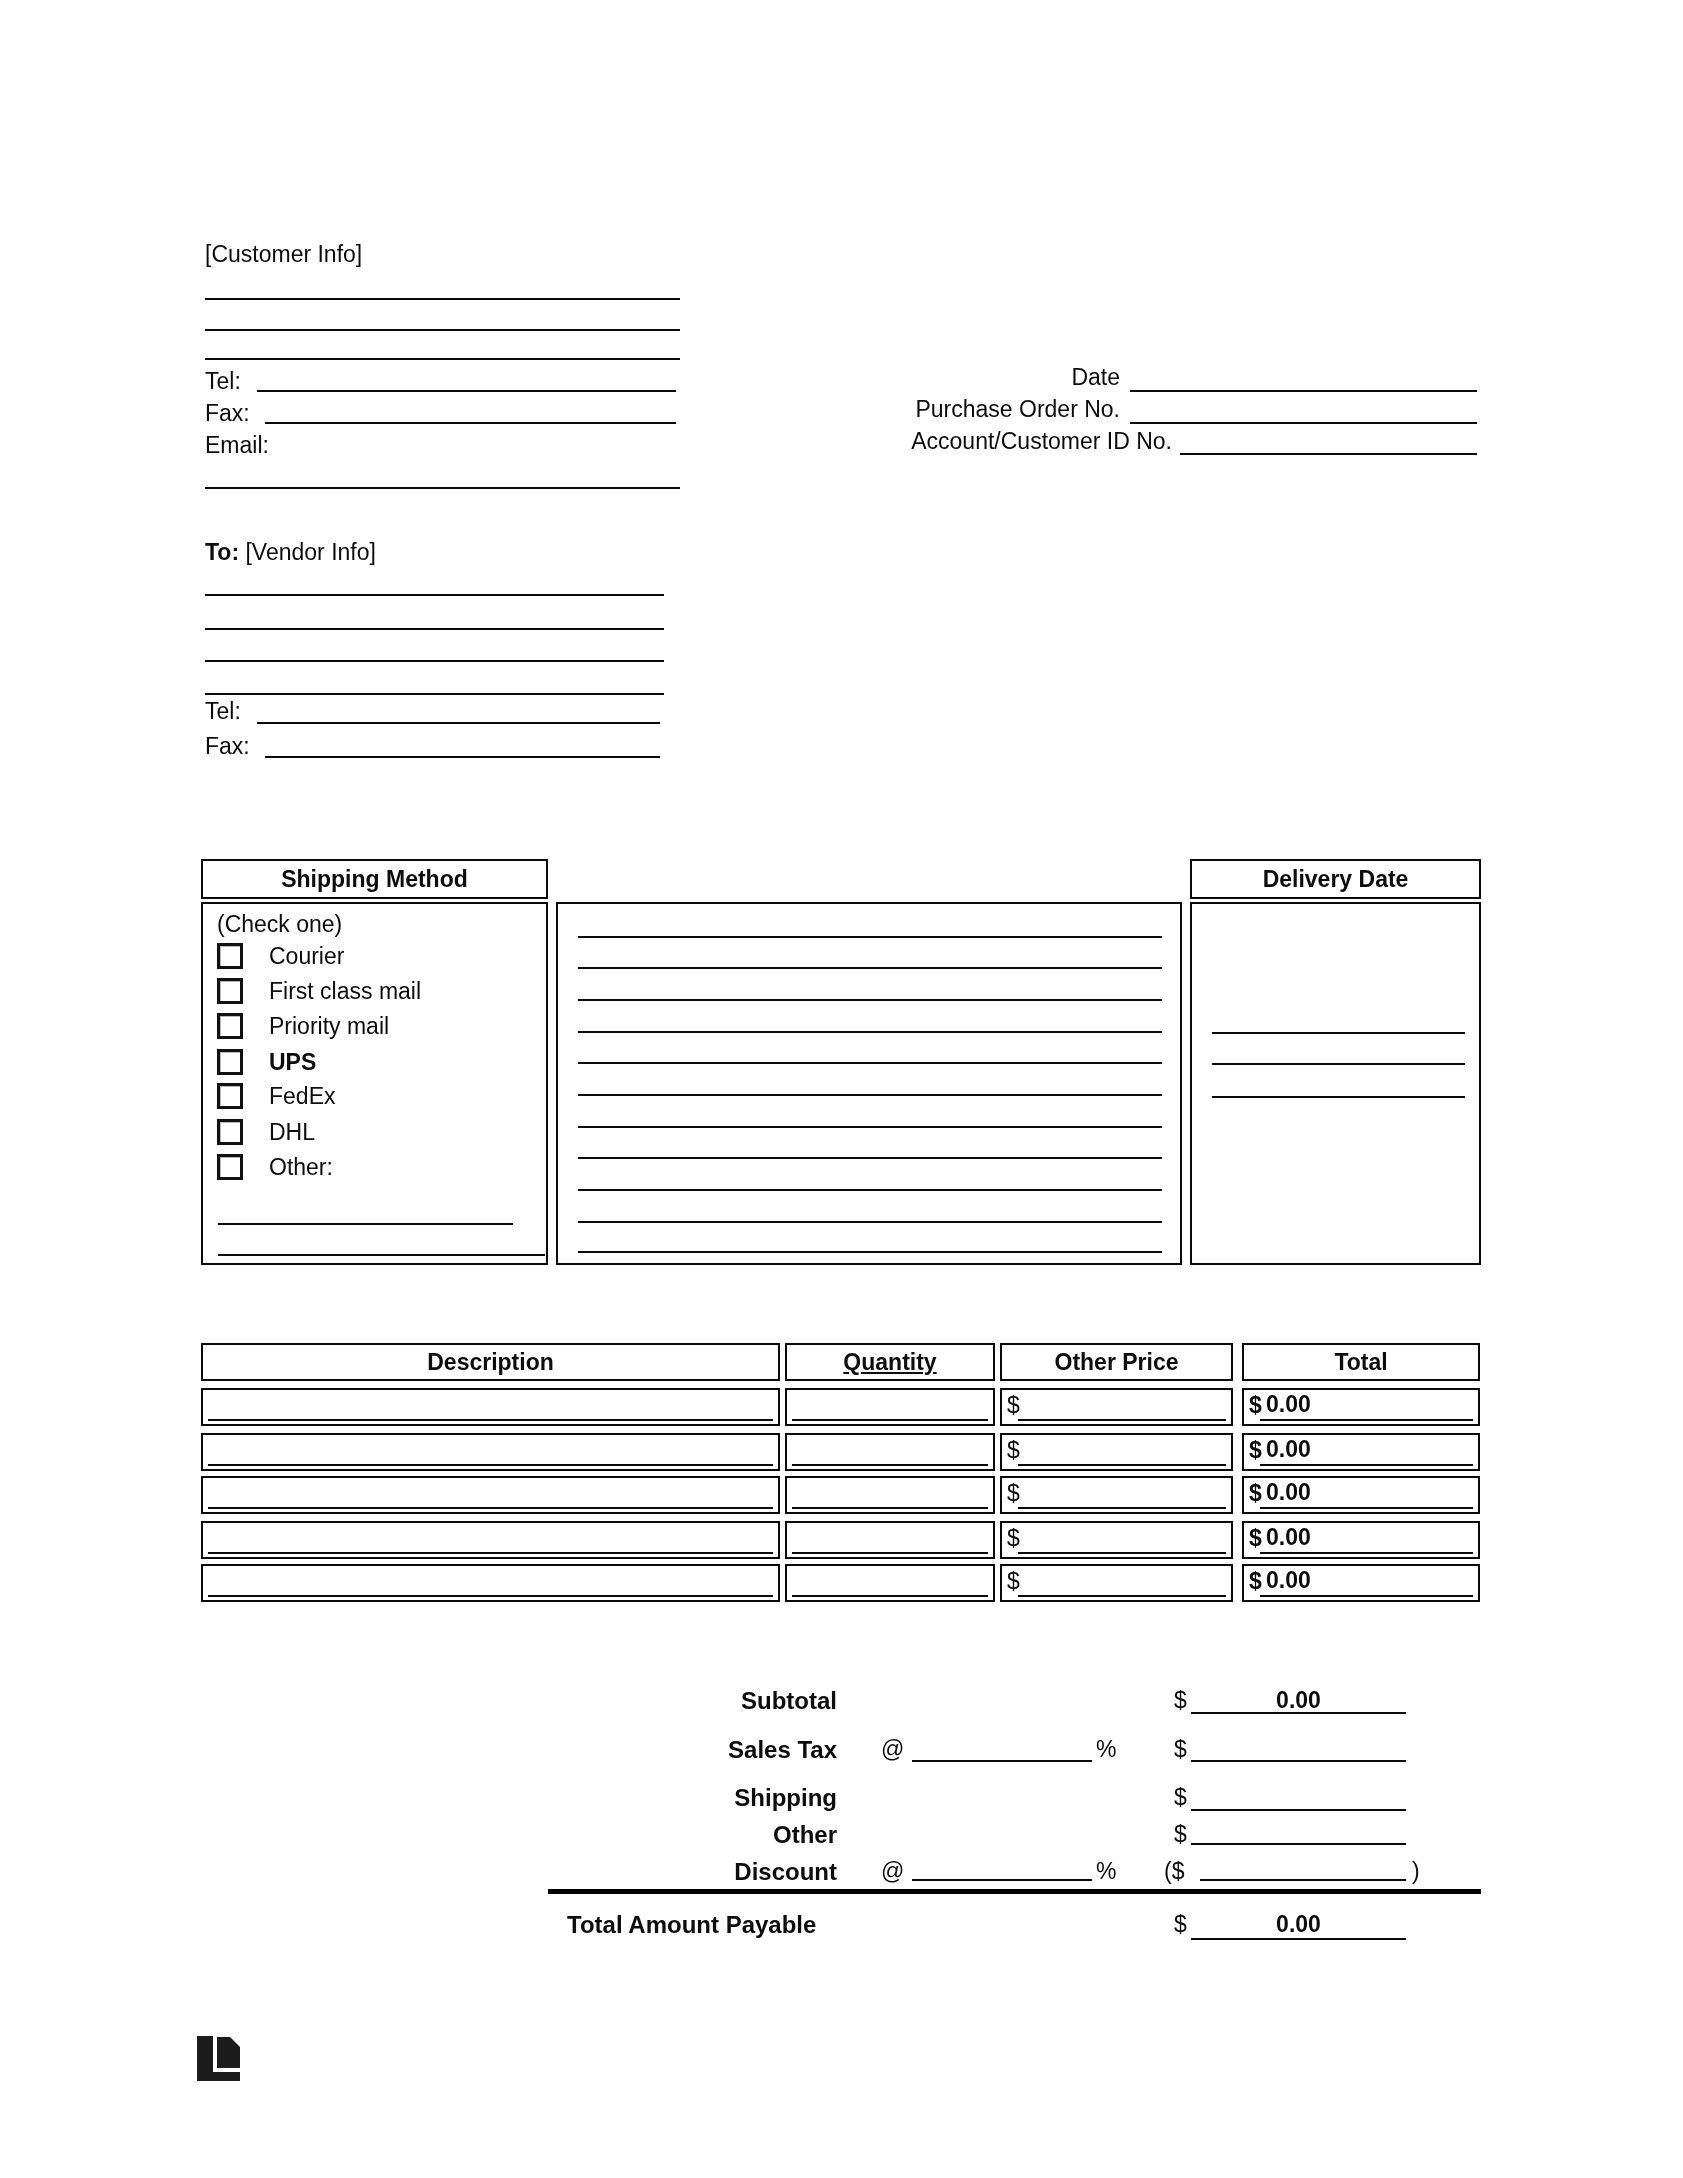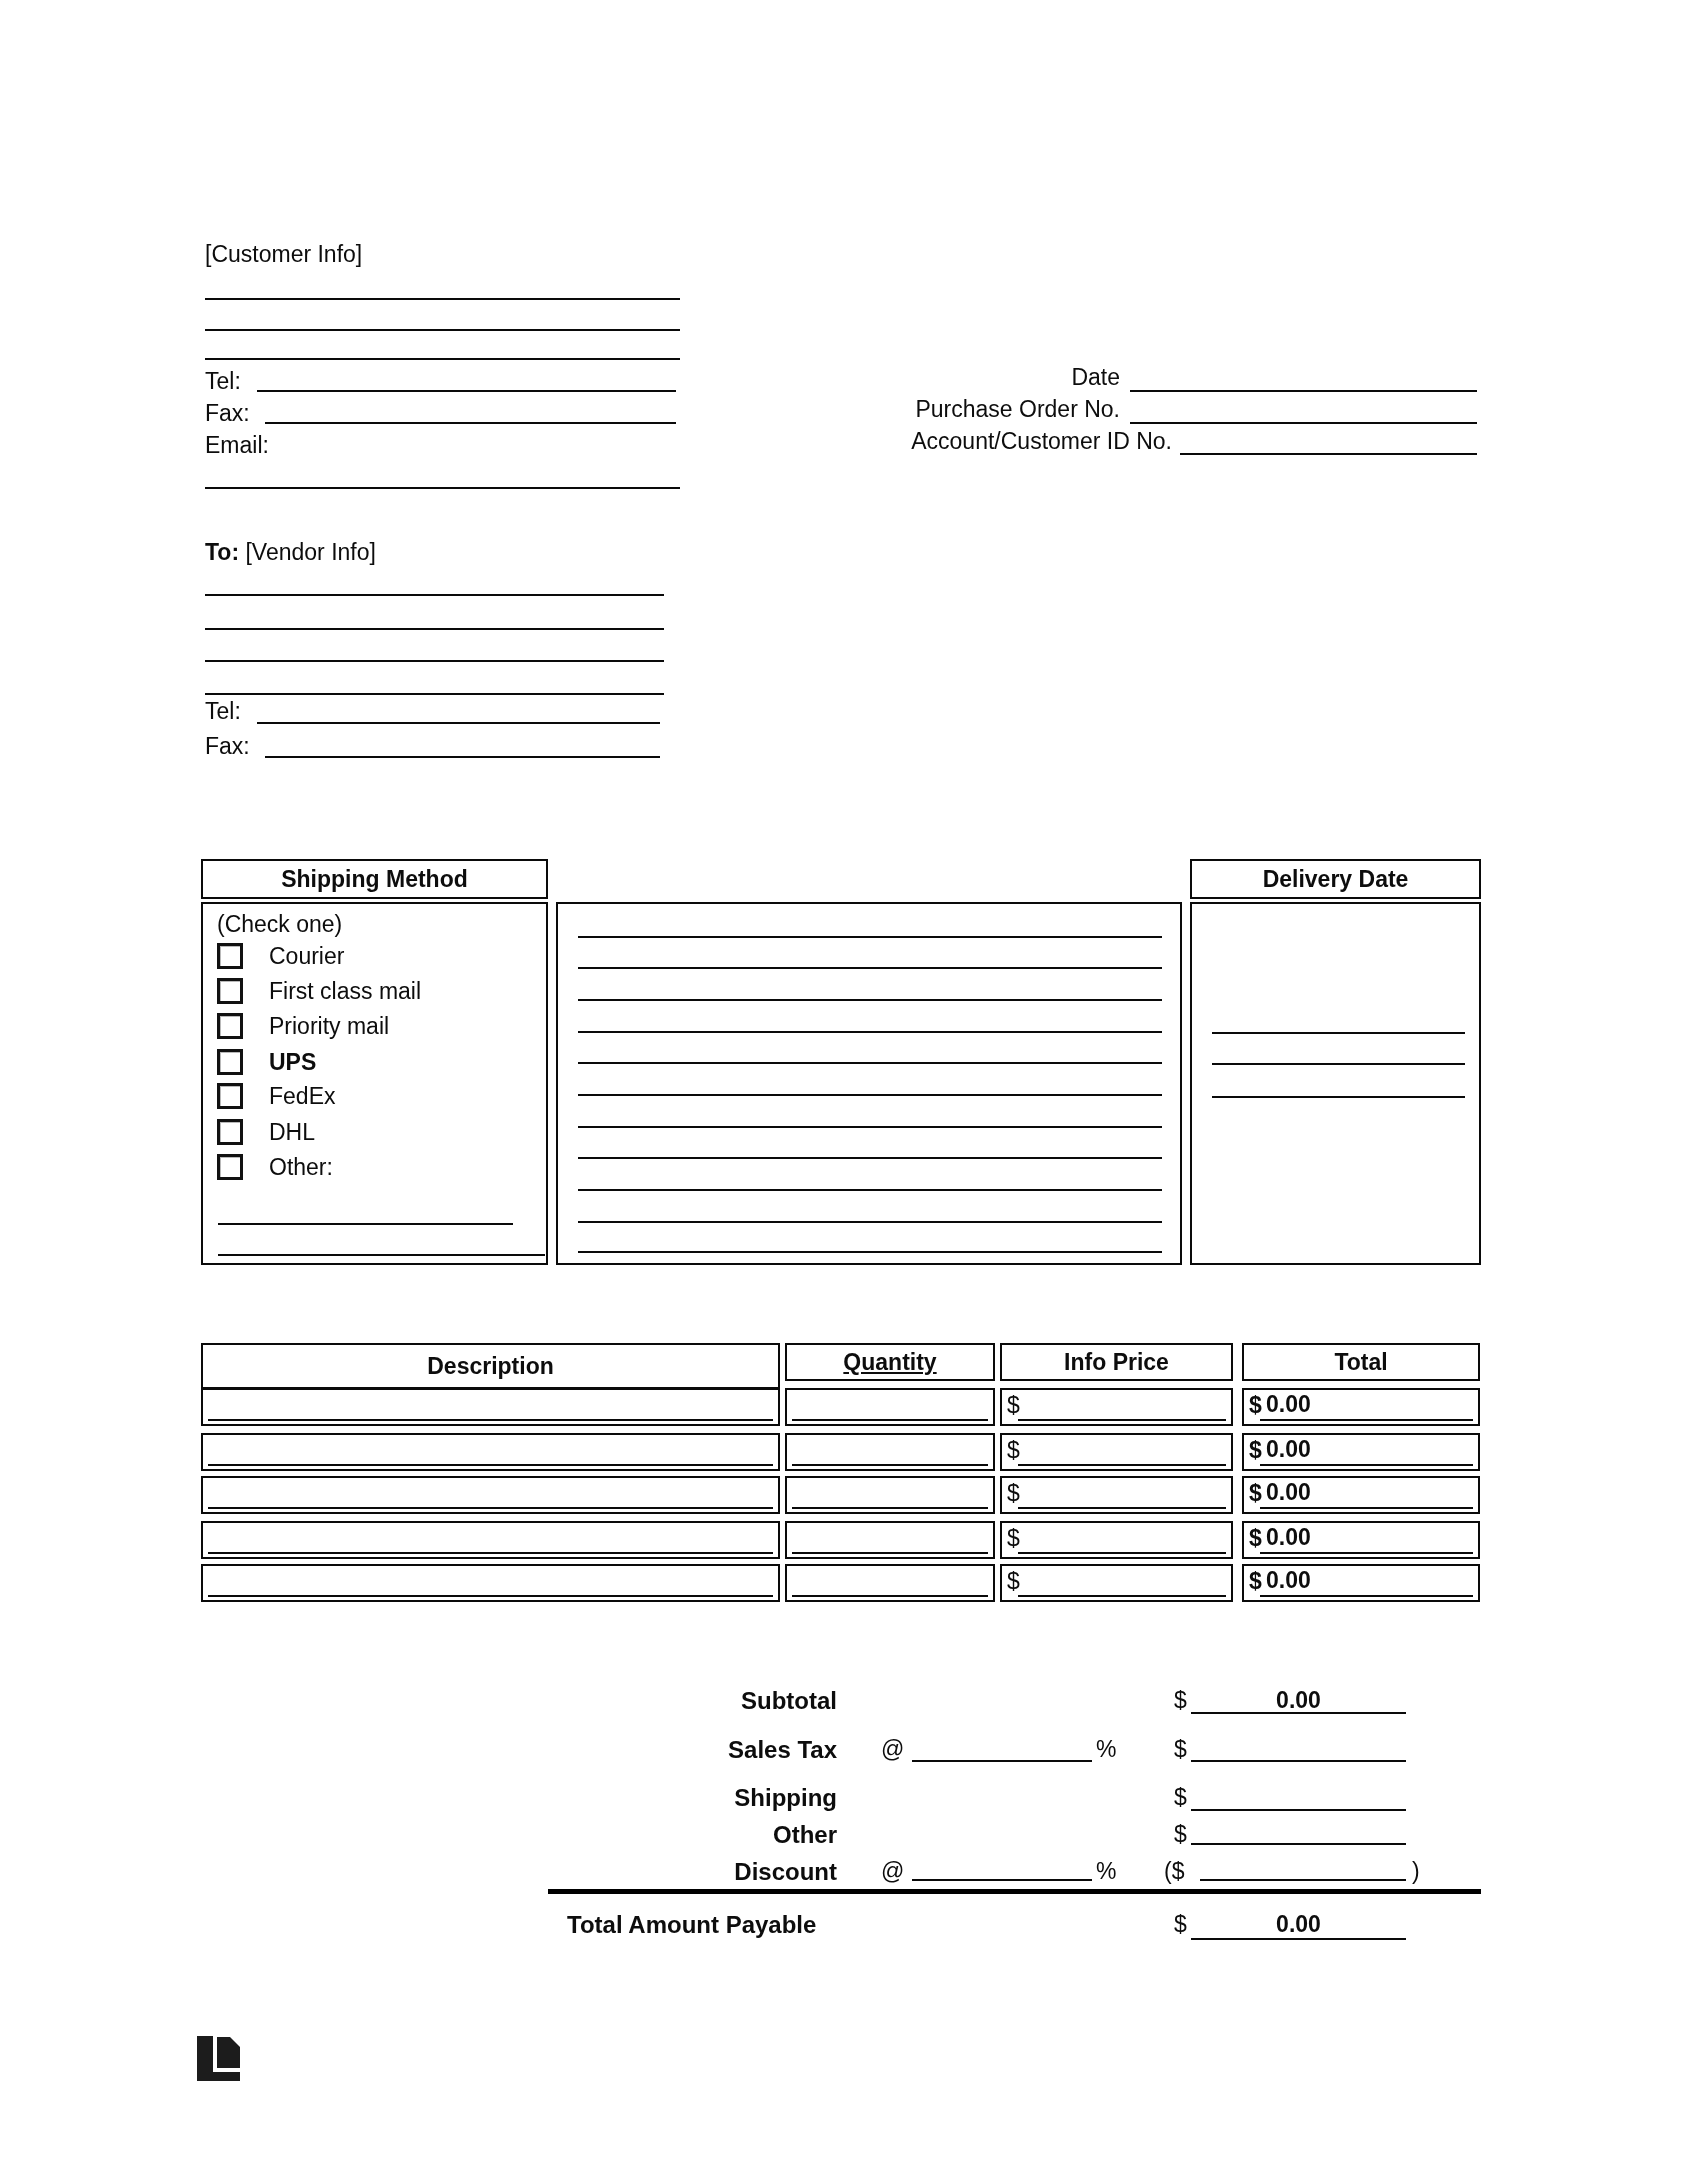--- a/index.html
+++ b/index.html
@@ -118,23 +118,23 @@
     <div class="innerline" style="left:20px;top:317px;width:584px;"></div>
     <div class="innerline" style="left:20px;top:347px;width:584px;"></div>
   </div>
 
   <div class="tcell" style="left:1190px;top:902px;width:291px;height:363px;">
     <div class="innerline" style="left:20px;top:128px;width:253px;"></div>
     <div class="innerline" style="left:20px;top:159px;width:253px;"></div>
     <div class="innerline" style="left:20px;top:192px;width:253px;"></div>
   </div>
 
-  <div class="tcell thead" style="left:201px;top:1343px;width:579px;height:46px;">Description</div>
+  <div class="tcell thead" style="left:201px;top:1343px;width:579px;height:38px;">Description</div>
   <div class="tcell thead" style="left:785px;top:1343px;width:210px;height:38px;text-decoration:underline;">Quantity</div>
-  <div class="tcell thead" style="left:1000px;top:1343px;width:233px;height:38px;">Info Price</div>
+  <div class="tcell thead" style="left:1000px;top:1343px;width:233px;height:38px;">Other Price</div>
   <div class="tcell thead" style="left:1242px;top:1343px;width:238px;height:38px;">Total</div>
 
   <div class="cell" style="left:201px;top:1388px;width:579px;height:38px;">
       <div class="fill-line"></div>
     </div>
   <div class="cell" style="left:785px;top:1388px;width:210px;height:38px;">
       <div class="fill-line"></div>
     </div>
   <div class="cell" style="left:1000px;top:1388px;width:233px;height:38px;">
       <span class="dollar">$</span>

